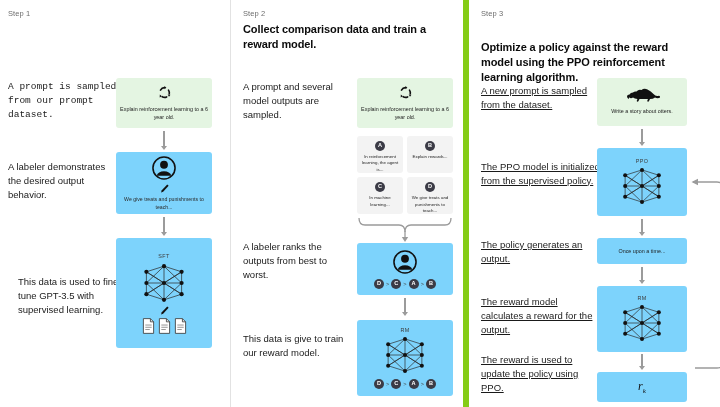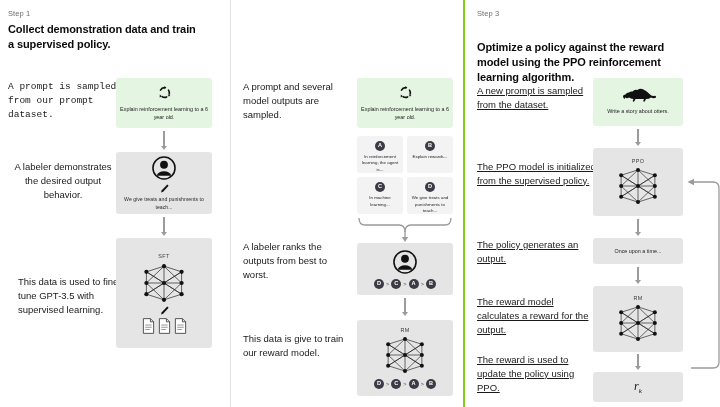--- a/index.html
+++ b/index.html
@@ -15,21 +15,21 @@
     width: 720px; height: 407px;
     background: #ffffff;
   }
   .column {
     position: absolute;
     top: 0;
     height: 407px;
   }
   .col-1 { left: 0px;   width: 230px; padding-left: 8px; }
   .col-2 { left: 230px; width: 233px; padding-left: 12px; border-left: 1px solid #e2e2e2; }
-  .col-3 { left: 463px; width: 257px; padding-left: 12px; border-left: 2px solid #84cc16; }
+  .col-3 { left: 463px; width: 257px; padding-left: 12px; border-left: 6px solid #84cc16; }
 
   .step-label {
     font-size: 7.5px;
     color: #6e6e6e;
     letter-spacing: .1px;
     margin-top: 9px;
     margin-bottom: 4px;
   }
   .step-title {
     font-size: 11px;
@@ -46,21 +46,21 @@
     font-size: 9.5px;
     line-height: 1.45;
     color: #1a1a1a;
     width: 110px;
   }
   .col-3 .caption { width: 120px; text-decoration: underline; }
 
   
   .box {
     position: absolute;
-    background: #e5e5e5;
+    background: #7dd3fc;
     border-radius: 3px;
     display: flex;
     flex-direction: column;
     align-items: center;
     justify-content: center;
   }
   .box.green { background: #e4f5e2; }
   .box-text {
     font-size: 5.4px;
     line-height: 1.5;
@@ -155,24 +155,23 @@
   }
   .rk sub { font-size: 7px; font-style: italic; }
 </style>
 </head>
 <body>
 
 <div id="page">
 
   <div class="column col-1">
     <div class="step-label">Step 1</div>
-    <div class="step-title">Collect demonstration data and train a supervised policy.</div>
 
     <div class="caption" style="left:8px; top:80px;font-family:Liberation Mono, monospace;">A prompt is sampled from our prompt dataset.</div>
-    <div class="caption" style="left:8px; top:160px;text-align:center;">A labeler demonstrates the desired output behavior.</div>
+    <div class="caption" style="left:8px; top:160px;">A labeler demonstrates the desired output behavior.</div>
     <div class="caption" style="left:18px; top:275px;">This data is used to fine-tune GPT-3.5 with supervised learning.</div>
 
     <div class="box green" style="left:116px; top:78px; width:96px; height:50px;">
       <span>
         <svg width="15" height="15" viewBox="0 0 24 24">
           <g fill="none" stroke="#111" stroke-width="2.6" stroke-linecap="round">
             <path d="M5.6 8.2 A8 8 0 0 1 12 4.2"></path>
             <path d="M18.4 8.2 A8 8 0 0 1 19.6 14"></path>
             <path d="M15.4 19.1 A8 8 0 0 1 8.3 18.7"></path>
           </g>
@@ -264,20 +263,22 @@
               <g stroke="#777" stroke-width="1.2">
                 <path d="M5 11 h10 M5 14.5 h10 M5 18 h7"></path>
               </g>
             </svg>
         </span>
       </div>
     </div>
   </div>
 
   <div class="column col-2">
+    <div class="step-label">Step 2</div>
+    <div class="step-title">Collect comparison data and train a reward model.</div>
 
     <div class="caption" style="left:12px; top:240px;">A labeler ranks the outputs from best to worst.</div>
     <div class="caption" style="left:12px; top:80px;">A prompt and several model outputs are sampled.</div>
     <div class="caption" style="left:12px; top:332px;">This data is give to train our reward model.</div>
 
     <div class="box green" style="left:126px; top:78px; width:96px; height:50px;">
       <span>
         <svg width="15" height="15" viewBox="0 0 24 24">
           <g fill="none" stroke="#111" stroke-width="2.6" stroke-linecap="round">
             <path d="M5.6 8.2 A8 8 0 0 1 12 4.2"></path>

